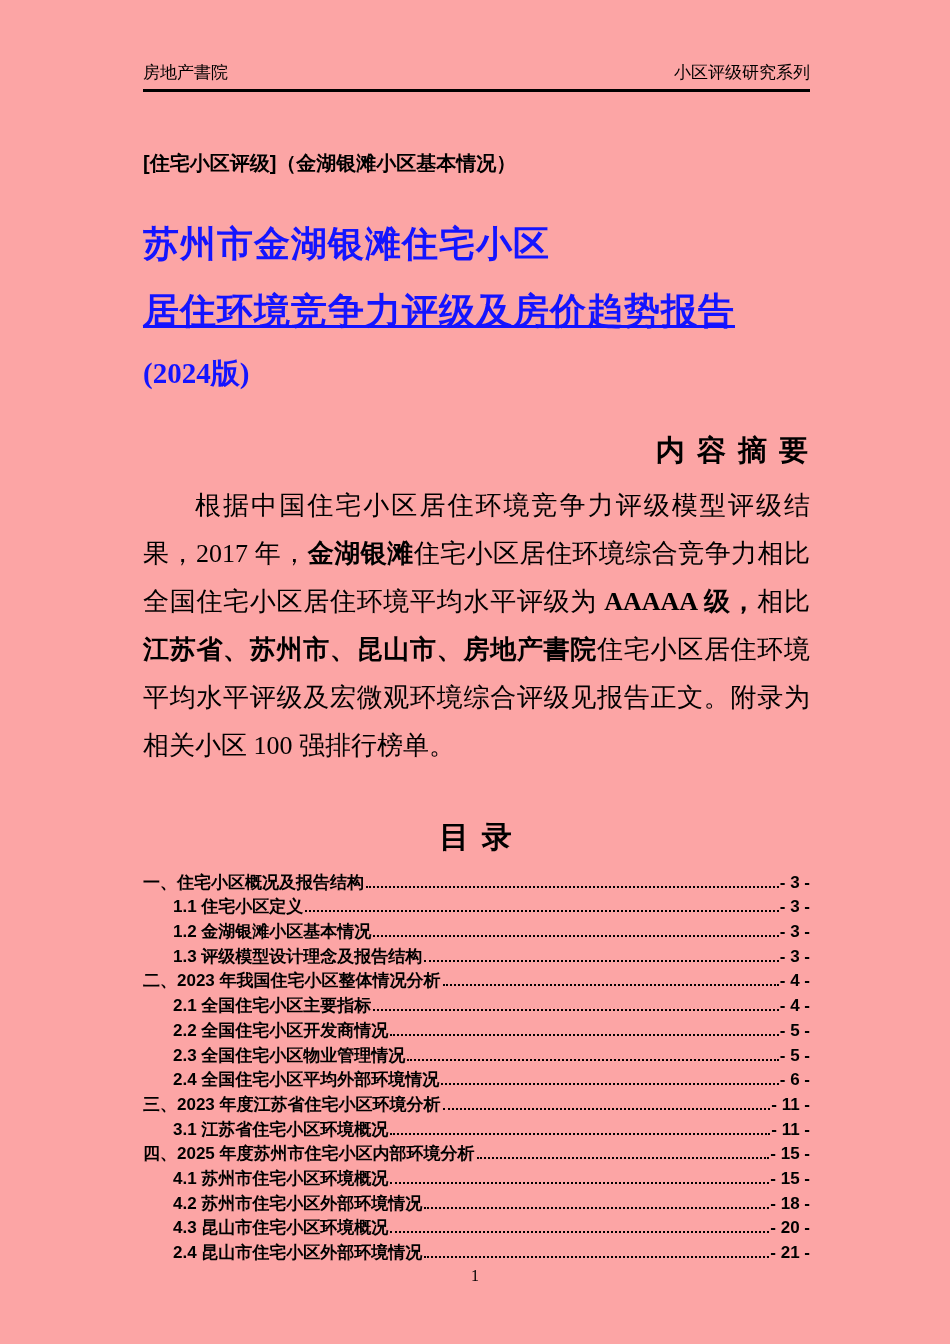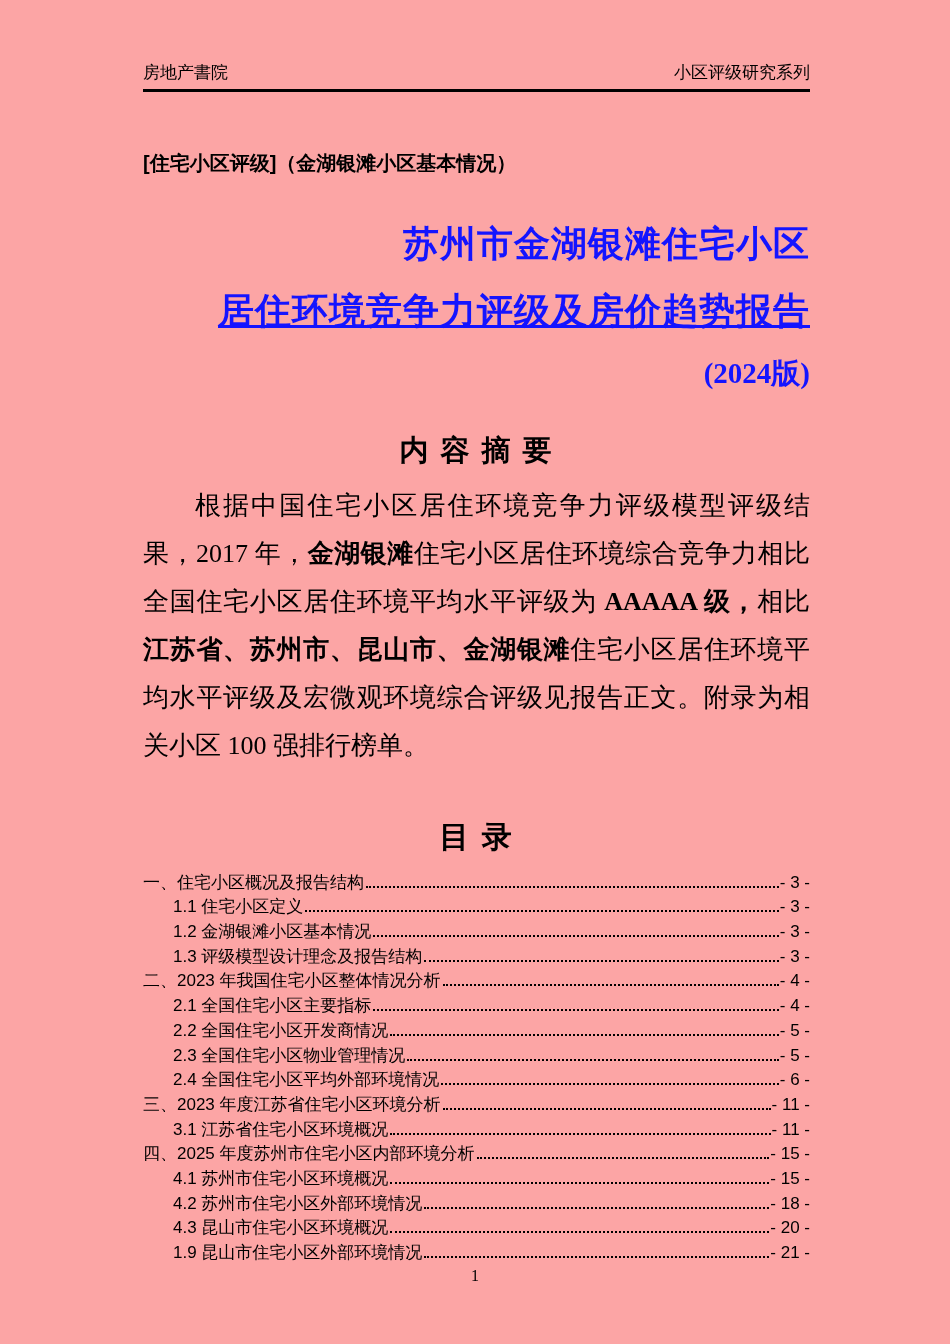--- a/index.html
+++ b/index.html
@@ -32,21 +32,21 @@
   
   .subtitle {
     margin-top: 58px;
     font-family: "Liberation Sans", "DejaVu Sans", sans-serif;
     font-weight: bold;
     font-size: 20px;
     line-height: 26px;
   }
 
   
-  .title-block { text-align: right; }
+  .title-block { text-align: left; }
   .t1 {
     font-weight: bold;
     font-size: 36px;
     line-height: 44px;
     letter-spacing: 1px;
   }
   .t1.first { margin-top: 46px; }
   .t1.second { margin-top: 23px; }
   .t3 {
     margin-top: 22px;
@@ -57,42 +57,42 @@
 
   
   .sec {
     text-align: center;
     font-family: "Liberation Sans", "DejaVu Sans", sans-serif;
     font-weight: bold;
     font-size: 29px;
     line-height: 34px;
     letter-spacing: 2px;
   }
-  .sec.abstract-h { margin-top: 42px; }
+  .sec.abstract-h { margin-top: 42px; text-align: right; }
   .sec.toc-h { margin-top: 50px; font-size: 30px; }
 
   
   .para {
     margin-top: 15px;
     font-size: 26px;
     line-height: 48px;
     text-align: justify;
     text-indent: 2em;
     text-justify: inter-ideograph;
   }
   .para .b { font-weight: bold; }
 
   
   .toc { margin-top: 14px; }
   .toc-row {
     display: flex;
     align-items: flex-end;
     height: 24.7px;
     font-family: "Liberation Sans", "DejaVu Sans", sans-serif;
-    font-weight: normal;
+    font-weight: bold;
     font-size: 17px;
     cursor: pointer;
   }
   .toc-row.level-2 { padding-left: 30px; }
   .toc-label { white-space: nowrap; line-height: 21px; }
   .toc-dots {
     flex: 1;
     min-width: 12px;
     border-bottom: 2px dotted #000;
     margin: 0 1px 5px 2px;
@@ -124,21 +124,21 @@
     <div class="subtitle">[住宅小区评级]（金湖银滩小区基本情况）</div>
 
     <div class="title-block">
       <div class="t1 first accent" style="color: rgb(20, 20, 255);">苏州市金湖银滩住宅小区</div>
       <div class="t1 second accent" style="color: rgb(20, 20, 255); text-decoration: underline;">居住环境竞争力评级及房价趋势报告</div>
       <div class="t3 accent" style="color: rgb(20, 20, 255);">(2024版)</div>
     </div>
 
     <h2 class="sec abstract-h">内 容 摘 要</h2>
 
-    <p class="para" id="abstract-para"><span>根据中国住宅小区居住环境竞争力评级模型评级结果，2017 年，</span><span class="b">金湖银滩</span><span>住宅小区居住环境综合竞争力相比全国住宅小区居住环境平均水平评级为 </span><span class="b">AAAAA 级，</span><span>相比</span><span class="b">江苏省、苏州市、昆山市、金湖银滩</span><span>住宅小区居住环境平均水平评级及宏微观环境综合评级见报告正文。附录为相关小区 100 强排行榜单。</span></p>
+    <p class="para" id="abstract-para"><span>根据中国住宅小区居住环境竞争力评级模型评级结果，2017 年，</span><span class="b">金湖银滩</span><span>住宅小区居住环境综合竞争力相比全国住宅小区居住环境平均水平评级为 </span><span class="b">AAAAA 级，</span><span>相比</span><span class="b">江苏省、苏州市、昆山市、房地产書院</span><span>住宅小区居住环境平均水平评级及宏微观环境综合评级见报告正文。附录为相关小区 100 强排行榜单。</span></p>
 
     <h2 class="sec toc-h">目 录</h2>
 
     <nav class="toc" id="toc-list">
         <div class="toc-row level-1">
           <span class="toc-label">一、住宅小区概况及报告结构</span>
           <span class="toc-dots"></span>
           <span class="toc-page">- 3 -</span>
         </div>
         <div class="toc-row level-2">
@@ -205,21 +205,21 @@
           <span class="toc-label">4.2 苏州市住宅小区外部环境情况</span>
           <span class="toc-dots"></span>
           <span class="toc-page">- 18 -</span>
         </div>
         <div class="toc-row level-2">
           <span class="toc-label">4.3 昆山市住宅小区环境概况</span>
           <span class="toc-dots"></span>
           <span class="toc-page">- 20 -</span>
         </div>
         <div class="toc-row level-2">
-          <span class="toc-label">1.9 昆山市住宅小区外部环境情况</span>
+          <span class="toc-label">2.4 昆山市住宅小区外部环境情况</span>
           <span class="toc-dots"></span>
           <span class="toc-page">- 21 -</span>
         </div>
       </nav>
 
   </div>
 
   <div class="footer">1</div>
 </div>
 

